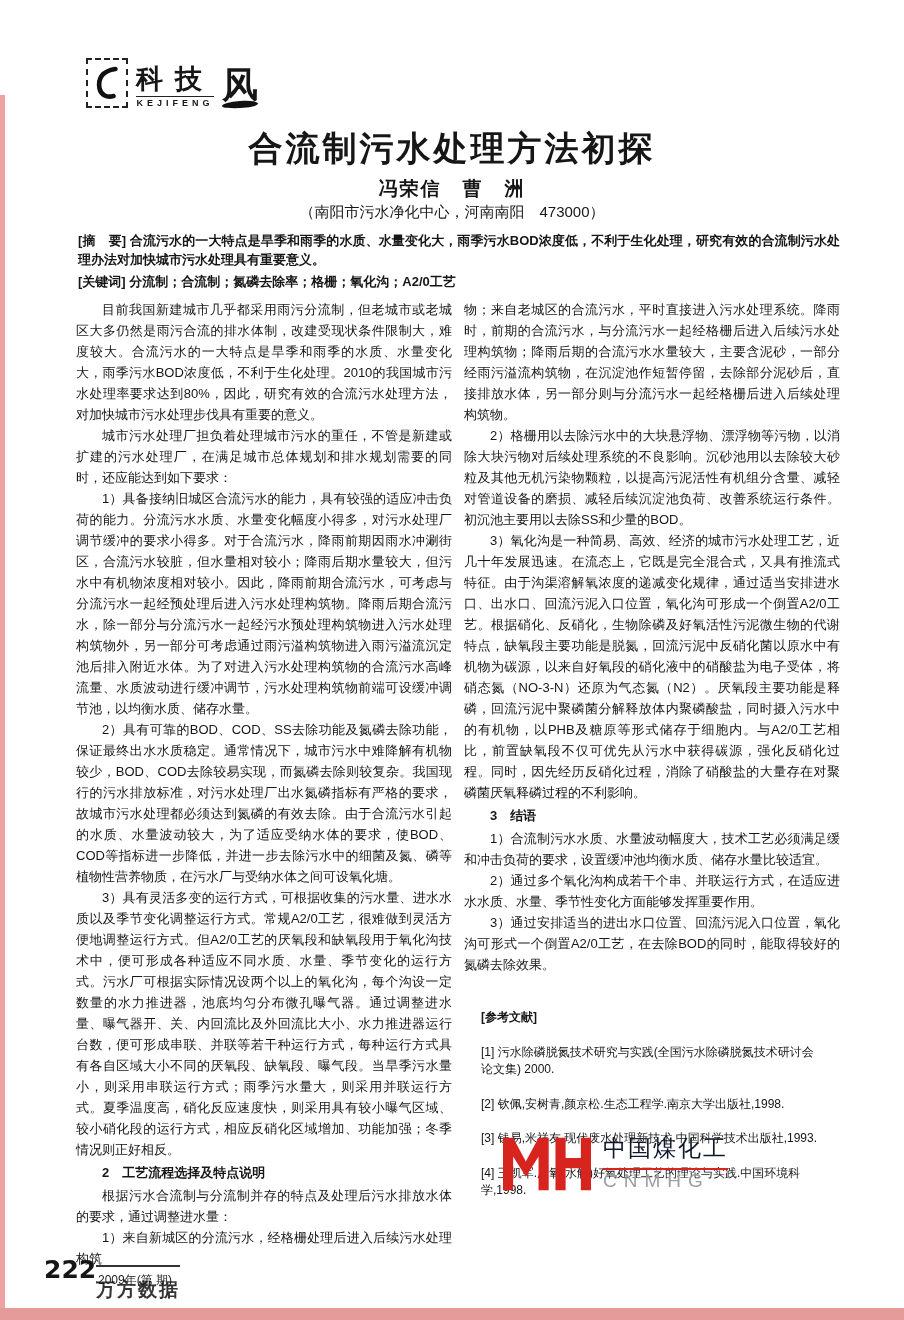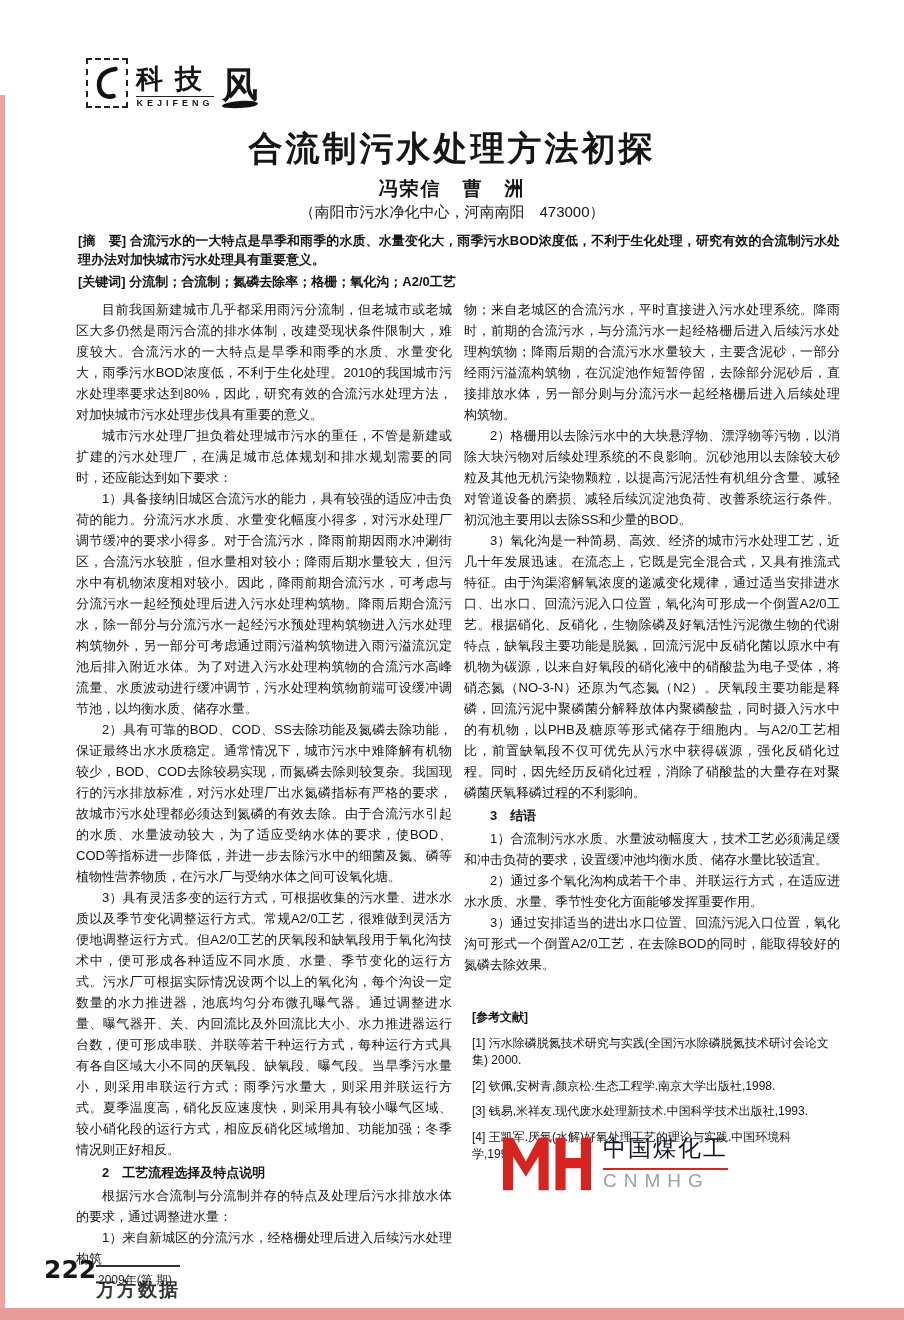--- a/index.html
+++ b/index.html
@@ -37,21 +37,21 @@
   
   .col{position:absolute;top:299px;width:376px;font-size:13px;line-height:21px;text-align:justify;}
   .col-left{left:76px;}
   .col-right{left:464px;}
   .col p{margin:0;text-indent:2em;}
   .col p.noindent{text-indent:0;}
   .col p.hd{font-weight:700;margin:2px 0;}
 
   
   .refs{margin-top:34px;font-size:12px;line-height:17.5px;}
-  .refs p{margin:8px;text-indent:0;text-align:left;}
+  .refs p{margin:17px;text-indent:0;text-align:left;}
   .refs .refs-label{font-weight:700;margin-bottom:2px;}
 
   
   .watermark{position:absolute;left:503px;top:1133px;display:flex;align-items:flex-start;gap:12px;}
   .wm-text{display:flex;flex-direction:column;}
   .wm-cn{font-size:23px;color:#0f172a;letter-spacing:2px;border-bottom:2px solid #d8241f;padding-bottom:4px;}
   .wm-latin{font-size:19px;color:#9aa0a5;letter-spacing:7px;margin-top:0;}
 
   
   .footer{position:absolute;left:44px;top:1255px;height:50px;}

